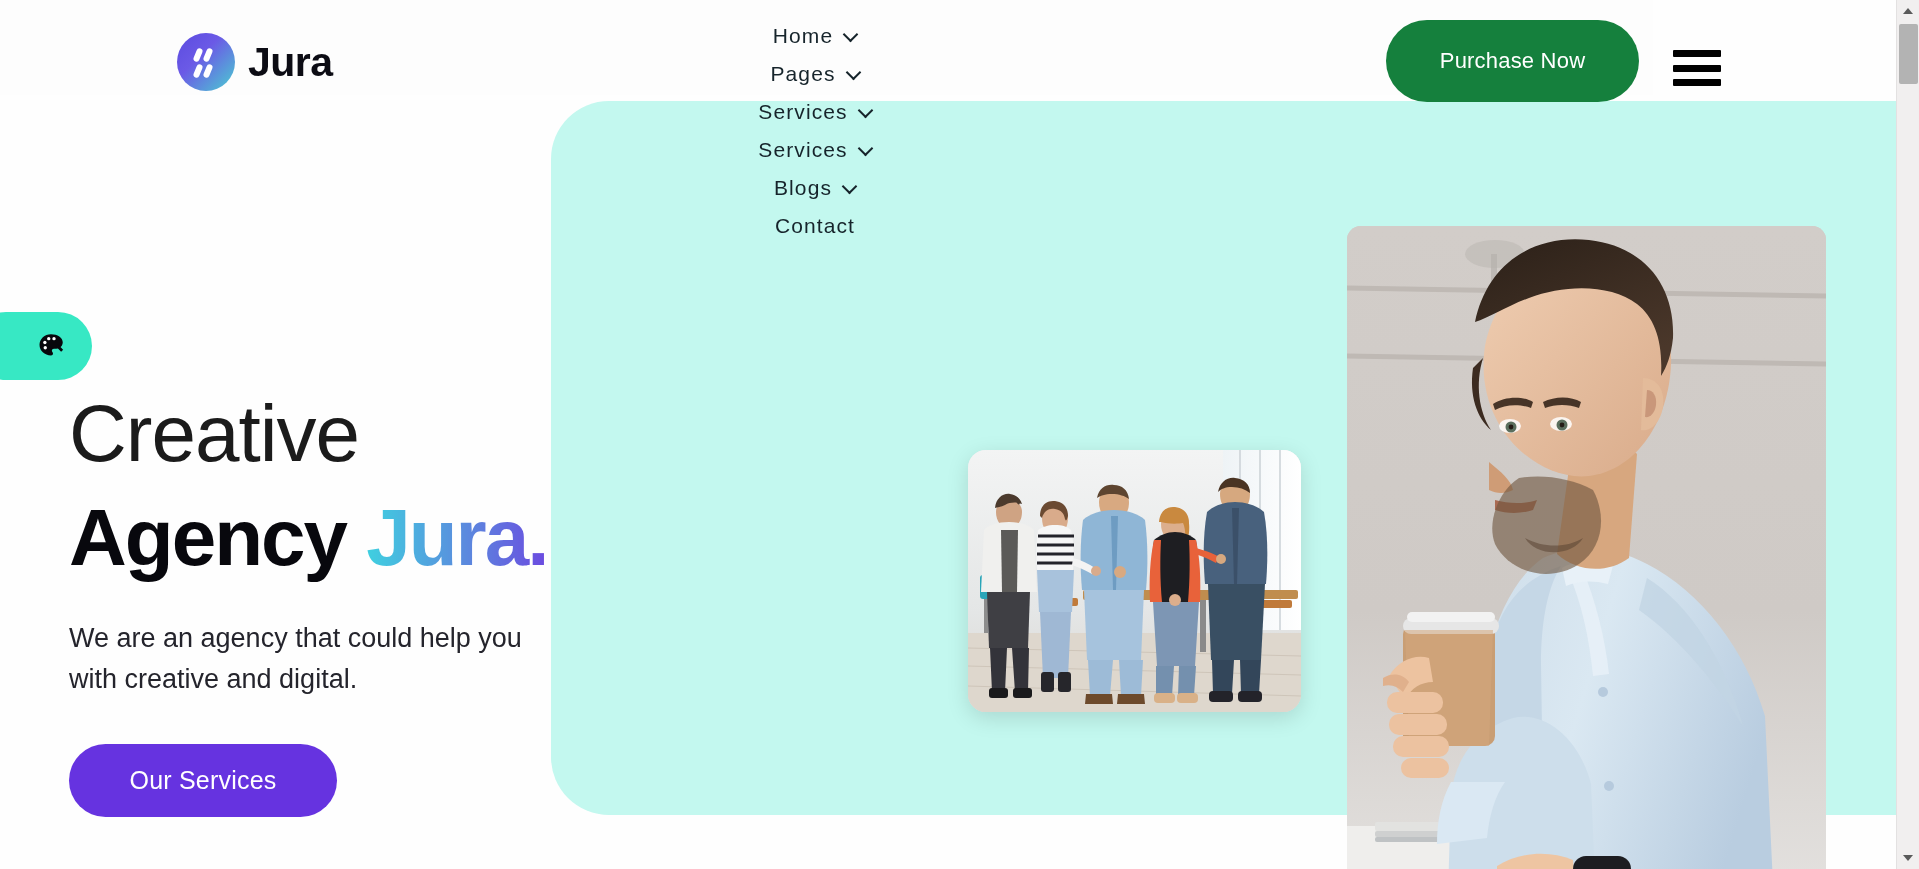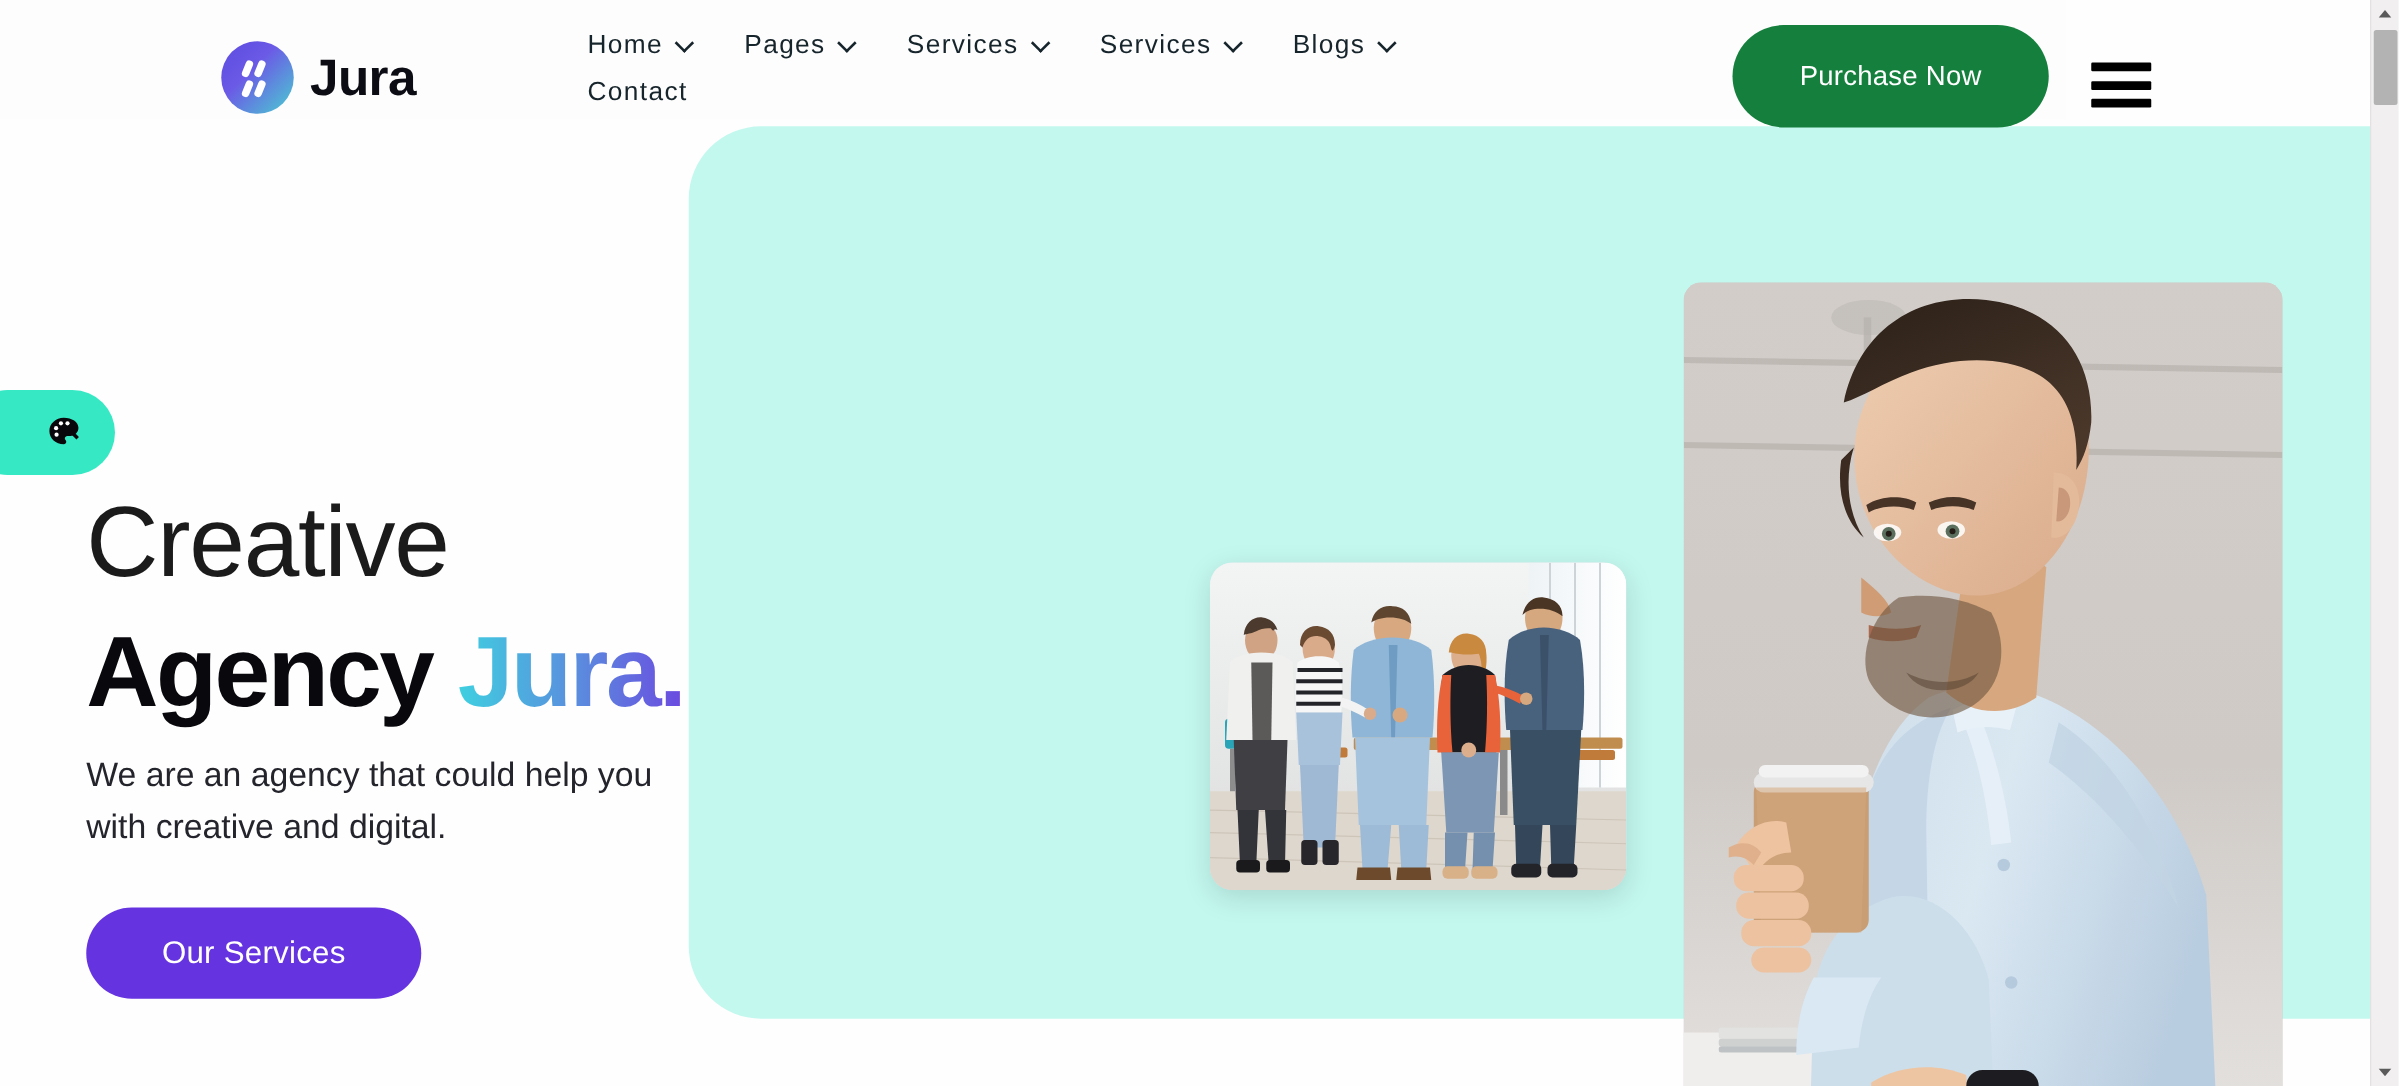--- a/index.html
+++ b/index.html
@@ -88,20 +88,21 @@
   #primary-nav {
     position: absolute;
     left: 470px;
     top: 24px;
     width: 690px;
     display: flex;
     flex-wrap: wrap;
     align-items: center;
     gap: 0 41px;
     row-gap: 14px;
+    flex-direction: column;
   }
   .nav-item {
     display: flex;
     align-items: center;
     gap: 11px;
     font-size: 21px;
     font-weight: 400;
     letter-spacing: 1.1px;
     color: #16242b;
     text-decoration: none;
@@ -211,21 +212,21 @@
     white-space: nowrap;
   }
   #headline-accent {
     background: linear-gradient(90deg, #3fd0e0 0%, #5a8ede 52%, #6b4ae0 100%);
     -webkit-background-clip: text;
     background-clip: text;
     -webkit-text-fill-color: transparent;
     color: #4fb8dd;
   }
   #hero-paragraph {
-    margin-top: 18px;
+    margin-top: 36px;
     font-size: 27px;
     font-weight: 400;
     line-height: 1.52;
     color: #24242c;
     max-width: 470px;
   }
   #our-services {
     margin-top: 44px;
     width: 268px;
     height: 73px;

